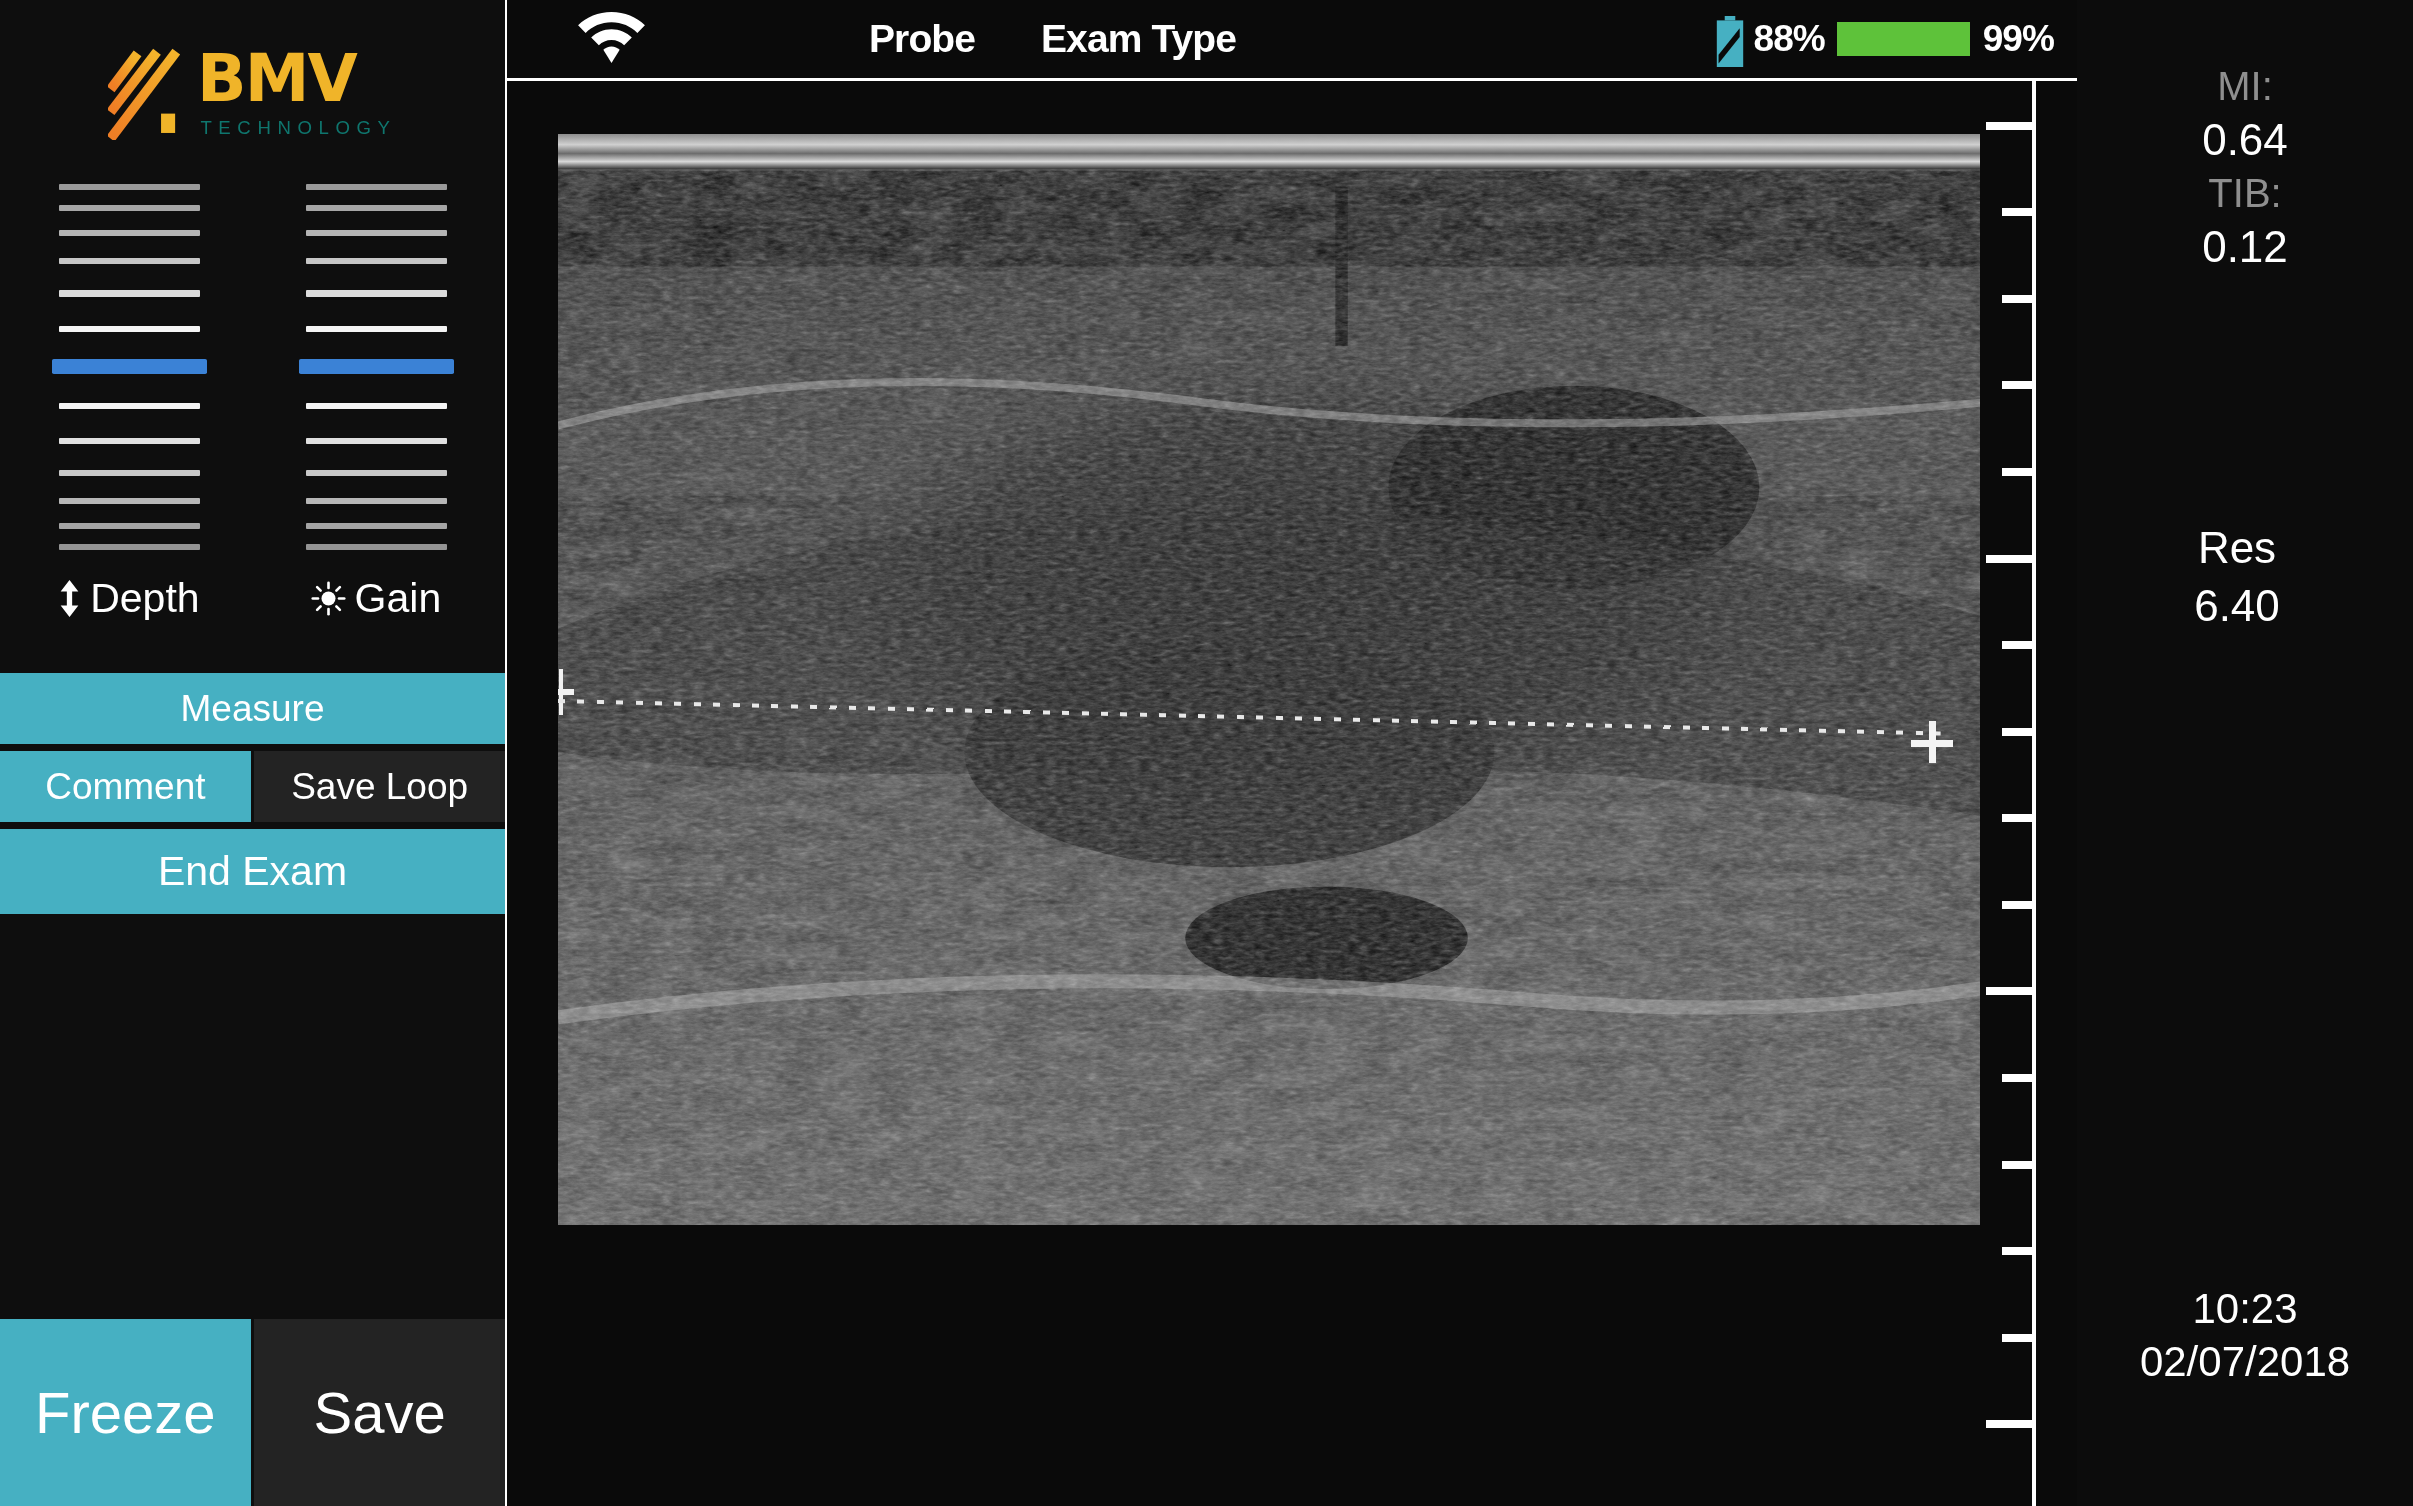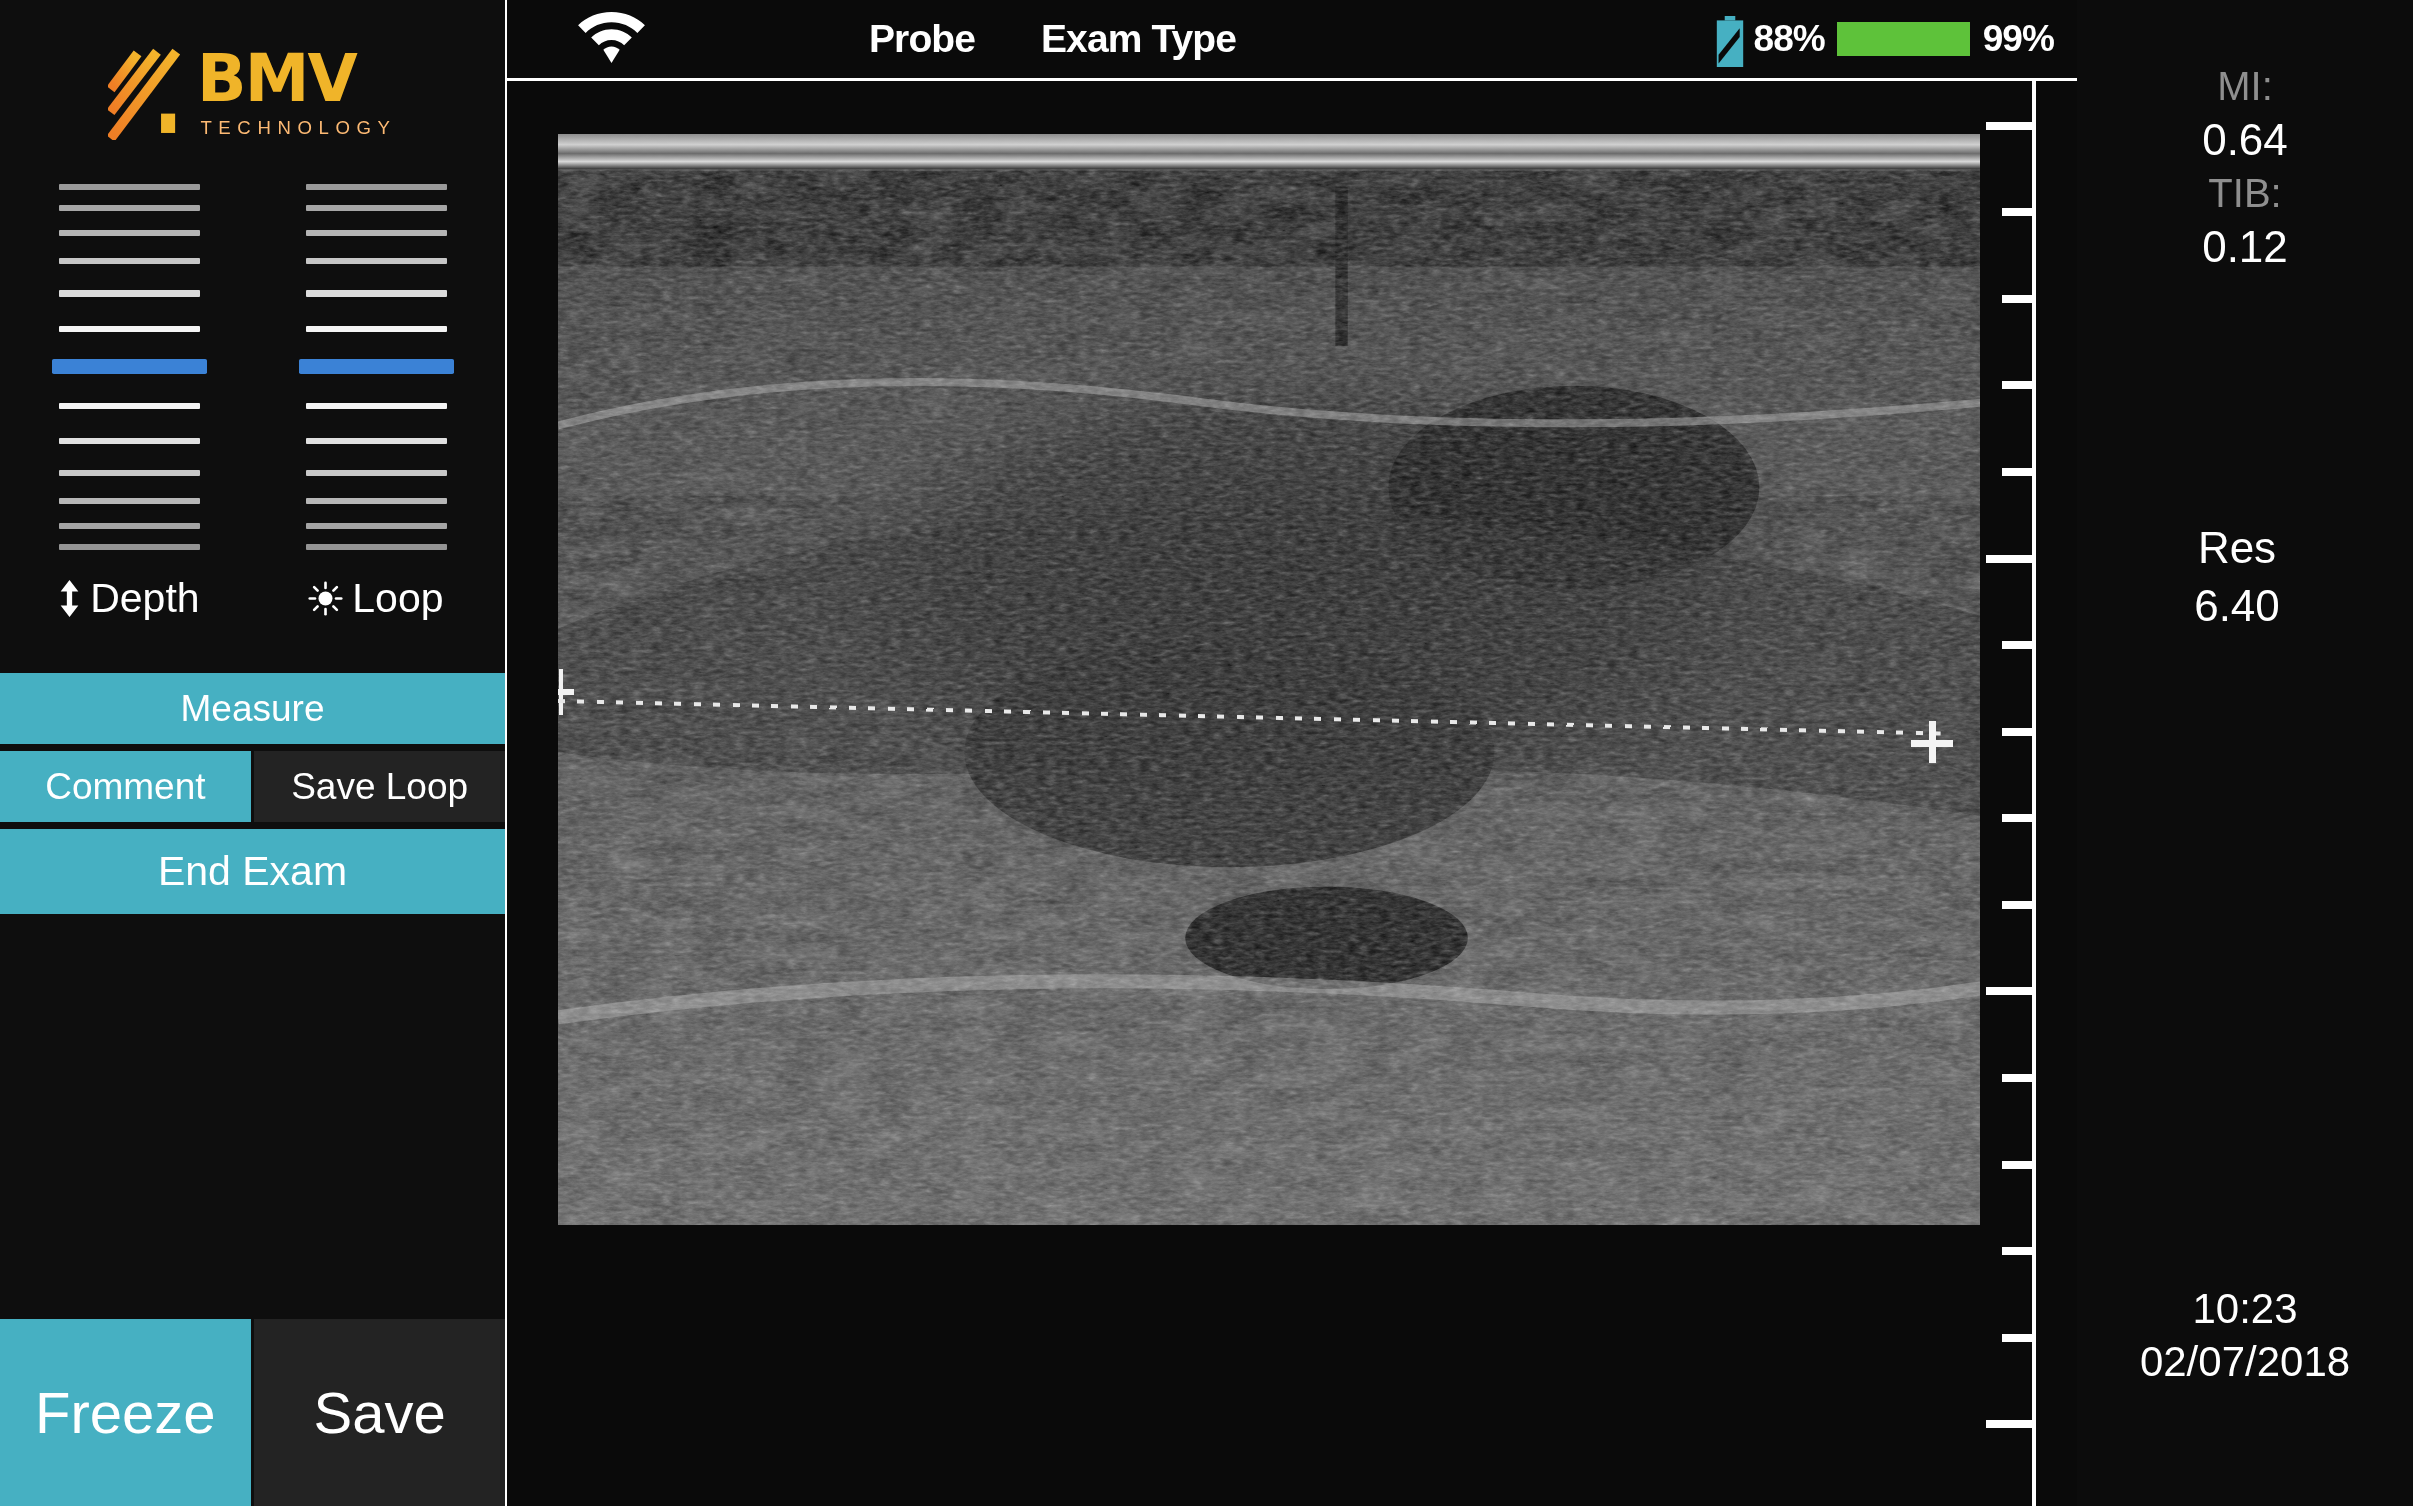--- a/index.html
+++ b/index.html
@@ -27,21 +27,21 @@
     padding-top:16px;
   }
   .logo{ display:flex; align-items:center; }
   .logo-mark{ width:85px; height:95px; margin-right:3.5px; }
   .logo-text{ display:flex; flex-direction:column; line-height:1; }
   .logo-bmv{
     font-size:65px; font-weight:bold; letter-spacing:-1.8px;
     color:#f0b429; font-family:"DejaVu Sans", sans-serif;
   }
   .logo-tech{
-    font-size:18.6px; letter-spacing:6.6px; color:#fdba74;
+    font-size:18.6px; letter-spacing:6.6px; color:#0f766e;
     margin-top:8px; margin-left:3.5px; font-family:"Liberation Sans", sans-serif;
   }
 
   
   .sliders{ display:flex; justify-content:center; gap:92px; margin-top:16px; }
   .slider{ width:155px; display:flex; flex-direction:column; align-items:center; }
   .slider-track{ width:155px; display:flex; flex-direction:column; }
   .tick{ height:6.2px; border-radius:0.9px; margin:0 auto; }
   .gap{ width:100%; }
   .thumb{ height:15px; background:#3b82d6; border-radius:1.8px; width:100%; }
@@ -248,21 +248,21 @@
                 <line x1="20" y1="32" x2="20" y2="38"></line>
                 <line x1="2" y1="20" x2="8" y2="20"></line>
                 <line x1="32" y1="20" x2="38" y2="20"></line>
                 <line x1="7" y1="7" x2="11" y2="11"></line>
                 <line x1="29" y1="29" x2="33" y2="33"></line>
                 <line x1="7" y1="33" x2="11" y2="29"></line>
                 <line x1="29" y1="11" x2="33" y2="7"></line>
               </g>
             </svg>
           </span>
-          <span>Loop</span>
+          <span>Gain</span>
         </div>
       </div>
     </div>
 
     <div class="btn-grid">
       <div class="btn-row">
         <div class="btn teal half">Measure</div>
       </div>
       <div class="btn-row">
         <div class="btn teal half">Comment</div>

